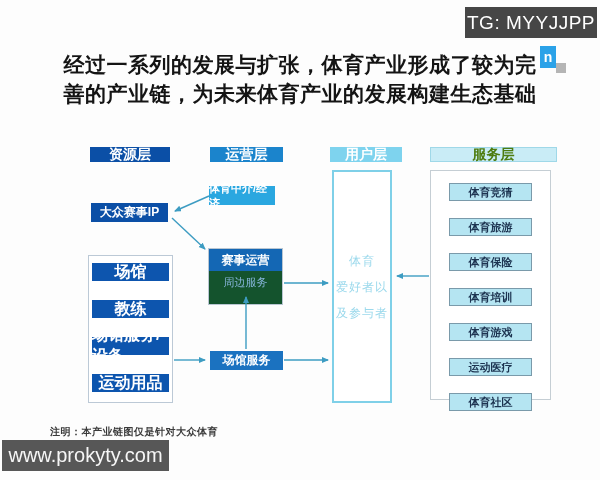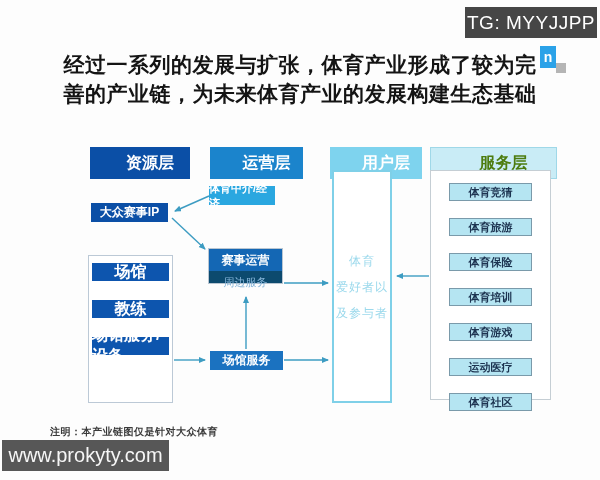--- a/index.html
+++ b/index.html
@@ -11,41 +11,41 @@
              color:#fff;font-size:19px;display:flex;align-items:center;justify-content:center;letter-spacing:.5px;}
   .n-logo{position:absolute;left:540px;top:46px;width:16px;height:22px;background:#2ba2e8;
           color:#fff;font-size:14px;font-weight:bold;display:flex;align-items:center;justify-content:center;}
   .n-shadow{position:absolute;left:556px;top:63px;width:10px;height:10px;background:#b5b5b5;}
 
   
   .title{position:absolute;left:0;top:50px;width:600px;text-align:center;color:#141414;
          font-size:21px;font-weight:bold;line-height:29px;letter-spacing:.5px;}
 
   
-  .hdr{position:absolute;height:32px;display:flex;align-items:center;justify-content:center;
-       font-size:16px;font-weight:bold;color:#fff;padding-left:20px;}
+  .hdr{position:absolute;height:15px;display:flex;align-items:center;justify-content:center;
+       font-size:14px;font-weight:bold;color:#fff;}
   .hdr-resource{left:90px;top:147px;width:80px;background:#0b4fa6;}
   .hdr-operation{left:210px;top:147px;width:73px;background:#1b84cc;}
   .hdr-user{left:330px;top:147px;width:72px;background:#7ed3ee;}
   .hdr-service{left:430px;top:147px;width:127px;background:#c9ecf6;color:#4d7c0f;border:1px solid #9fd8e8;box-sizing:border-box;}
 
   
   .bluebox{position:absolute;display:flex;align-items:center;justify-content:center;
            color:#fff;font-weight:bold;font-size:12px;}
 
   .ip-box{left:91px;top:203px;width:77px;height:19px;background:#0b4fa6;}
   .agent-box{left:209px;top:186px;width:66px;height:19px;background:#2aa7e0;font-size:11px;}
 
   .resource-group{position:absolute;left:88px;top:255px;width:85px;height:148px;background:#fff;
                   border:1px solid #bcc9d6;box-sizing:border-box;display:flex;flex-direction:column;
                   align-items:center;gap:19px;padding-top:7px;}
   .resource-item{width:77px;height:18px;background:#0d55ae;color:#fff;font-weight:bold;font-size:16px;
                  display:flex;align-items:center;justify-content:center;flex:0 0 auto;}
 
-  .event-box{position:absolute;left:208px;top:248px;width:75px;height:36px;background:#0c4a6e;
+  .event-box{position:absolute;left:208px;top:248px;width:75px;height:57px;background:#14532d;
              border:1px solid #b9c6d2;box-sizing:border-box;}
   .event-head{height:22px;background:#1467b4;color:#fff;font-weight:bold;font-size:12px;
               display:flex;align-items:center;justify-content:center;}
   .event-sub{height:22px;color:#85b4d8;font-size:11px;display:flex;align-items:center;justify-content:center;}
 
   .venue-box{left:210px;top:351px;width:73px;height:19px;background:#1b72c0;}
 
   .user-box{position:absolute;left:332px;top:170px;width:60px;height:233px;background:#fff;
             border:2px solid #7fd0e8;box-sizing:border-box;display:flex;align-items:center;justify-content:center;}
   .user-text{color:#9bd9ec;font-size:12px;font-weight:normal;text-align:center;line-height:26px;letter-spacing:1px;}
@@ -80,20 +80,21 @@
   <div class="hdr hdr-resource">资源层</div>
   <div class="hdr hdr-operation">运营层</div>
   <div class="hdr hdr-user">用户层</div>
   <div class="hdr hdr-service">服务层</div>
 
   <div class="bluebox ip-box">大众赛事IP</div>
   <div class="resource-group">
     <div class="resource-item">场馆</div>
     <div class="resource-item">教练</div>
     <div class="resource-item">场馆服务/设备</div>
+    <div class="resource-item">运动用品</div>
   </div>
 
   <div class="bluebox agent-box">体育中介/经济</div>
   <div class="event-box">
     <div class="event-head">赛事运营</div>
     <div class="event-sub">周边服务</div>
   </div>
   <div class="bluebox venue-box">场馆服务</div>
 
   <div class="user-box">

